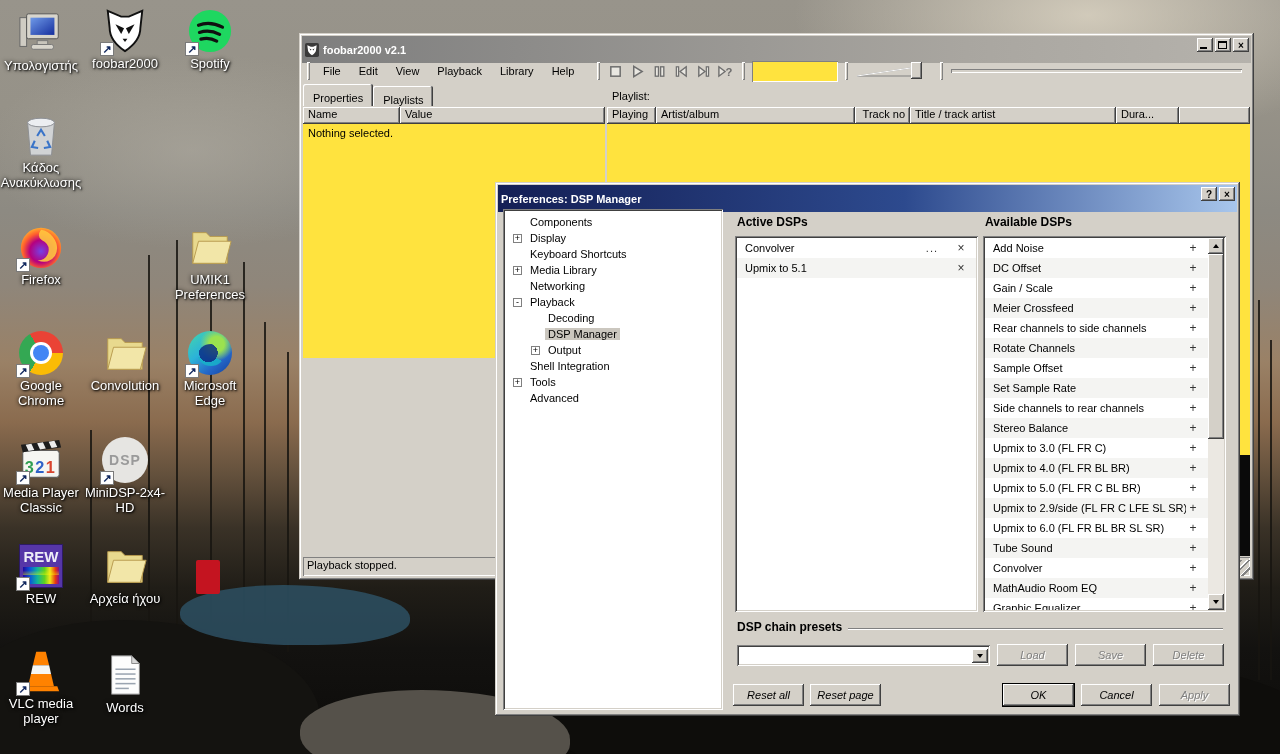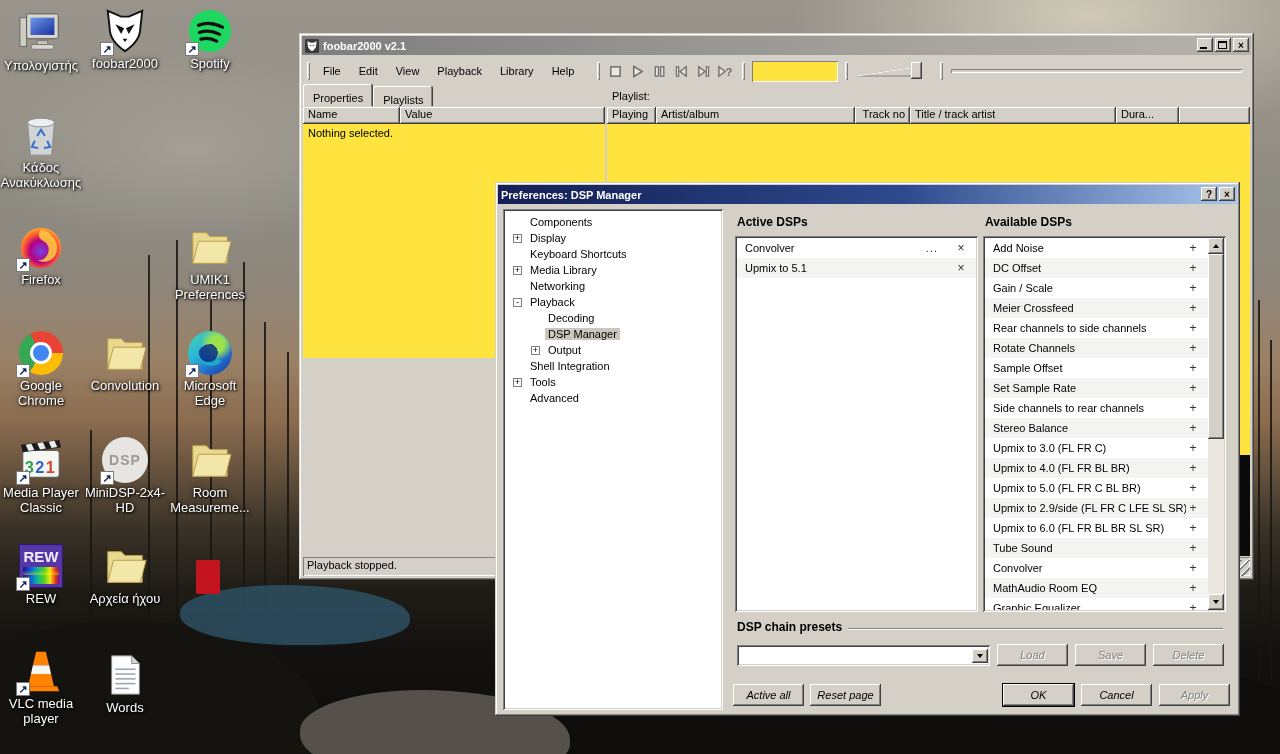--- a/index.html
+++ b/index.html
@@ -46,21 +46,21 @@
   .rew-ic .t { color:#efeef8; font-weight:bold; font-size:15px; text-align:center; padding-top:3px; }
   .rew-ic .s { flex:1; margin:2px 3px 3px 3px;
       background:linear-gradient(180deg, transparent 0 20%, rgba(255,255,0,.4) 45%, transparent 46%),
                  linear-gradient(90deg,#2007a0,#0a59d8 20%,#10b49a 40%,#5fd11f 60%,#f0e718 75%,#e83810 90%,#8a0b8a);
       }
 
   
   .win { position:absolute; background:#D4D0C8;
     box-shadow: inset -1px -1px 0 #404040, inset 1px 1px 0 #D4D0C8,
                 inset -2px -2px 0 #808080, inset 2px 2px 0 #FFFFFF; }
-  .tbar { position:absolute; left:3px; right:3px; top:3px; height:19px; display:flex;
+  .tbar { position:absolute; left:3px; right:3px; top:3px; height:27px; display:flex;
           align-items:center; padding:0 3px; color:#fff; font-weight:bold; overflow:hidden; }
   .tbar-foobar { background:linear-gradient(90deg,#7e7e7e,#a9a6a0 70%,#b5b2ac); }
   .tbar-pref   { background:linear-gradient(90deg,#141f55,#2d4a8e 55%,#a8c6ec); }
   .capbtns { position:absolute; right:2px; top:2px; display:flex; gap:0; }
   .capbtn { width:16px; height:14px; margin-left:2px; background:#D4D0C8; position:relative;
     box-shadow: inset -1px -1px 0 #404040, inset 1px 1px 0 #fff, inset -2px -2px 0 #808080;
     display:flex; align-items:center; justify-content:center; font-size:10px; font-weight:bold; color:#000; }
   .capbtn .min { position:absolute; left:3px; bottom:3px; width:7px; height:2px; background:#000; }
   .capbtn .max { position:absolute; left:3px; top:3px; width:9px; height:8px; border:1px solid #000; border-top-width:2px; }
 
@@ -294,30 +294,20 @@
   </div>
 
   <div class="dicon" style="left:83px;top:437px">
     <div class="art">
       <div class="dsp-ic">DSP</div>
       <span class="sc">↗</span>
     </div>
     <div class="lbl">MiniDSP-2x4-HD</div>
   </div>
 
-  <div class="dicon" style="left:168px;top:437px">
-    <div class="art">
-      <svg viewBox="0 0 48 48">
-          <path d="M6 9 h14 l4 4 h18 v28 H6 Z" fill="#e8d98e" stroke="#b89b4e"></path>
-          <path d="M6 41 L12 18 h34 L40 41 Z" fill="#f2e6a8" stroke="#b89b4e"></path>
-        </svg>
-    </div>
-    <div class="lbl">Room
-Measureme...</div>
-  </div>
 
   <div class="dicon" style="left:-1px;top:543px">
     <div class="art">
       <div class="rew-ic">
           <div class="t">REW</div>
           <div class="s"></div>
         </div>
       <span class="sc">↗</span>
     </div>
     <div class="lbl">REW</div>
@@ -705,18 +695,18 @@
   <div id="preset-combo" class="sunken">
     <input value="" style="">
     <span class="drop-btn btn3d">
         <span class="arrow-d"></span>
       </span>
   </div>
   <span class="pbtn btn3d disabled" style="left:502px;top:462px">Load</span>
   <span class="pbtn btn3d disabled" style="left:580px;top:462px">Save</span>
   <span class="pbtn btn3d disabled" style="left:658px;top:462px">Delete</span>
 
-  <span class="pbtn btn3d" style="left:238px;top:502px">Active all</span>
+  <span class="pbtn btn3d" style="left:238px;top:502px">Reset all</span>
   <span class="pbtn btn3d" style="left:315px;top:502px">Reset page</span>
   <span class="pbtn btn3d default" style="left:508px;top:502px">OK</span>
   <span class="pbtn btn3d" style="left:586px;top:502px">Cancel</span>
   <span class="pbtn btn3d disabled" style="left:664px;top:502px">Apply</span>
 </div>
 
 </body></html>

